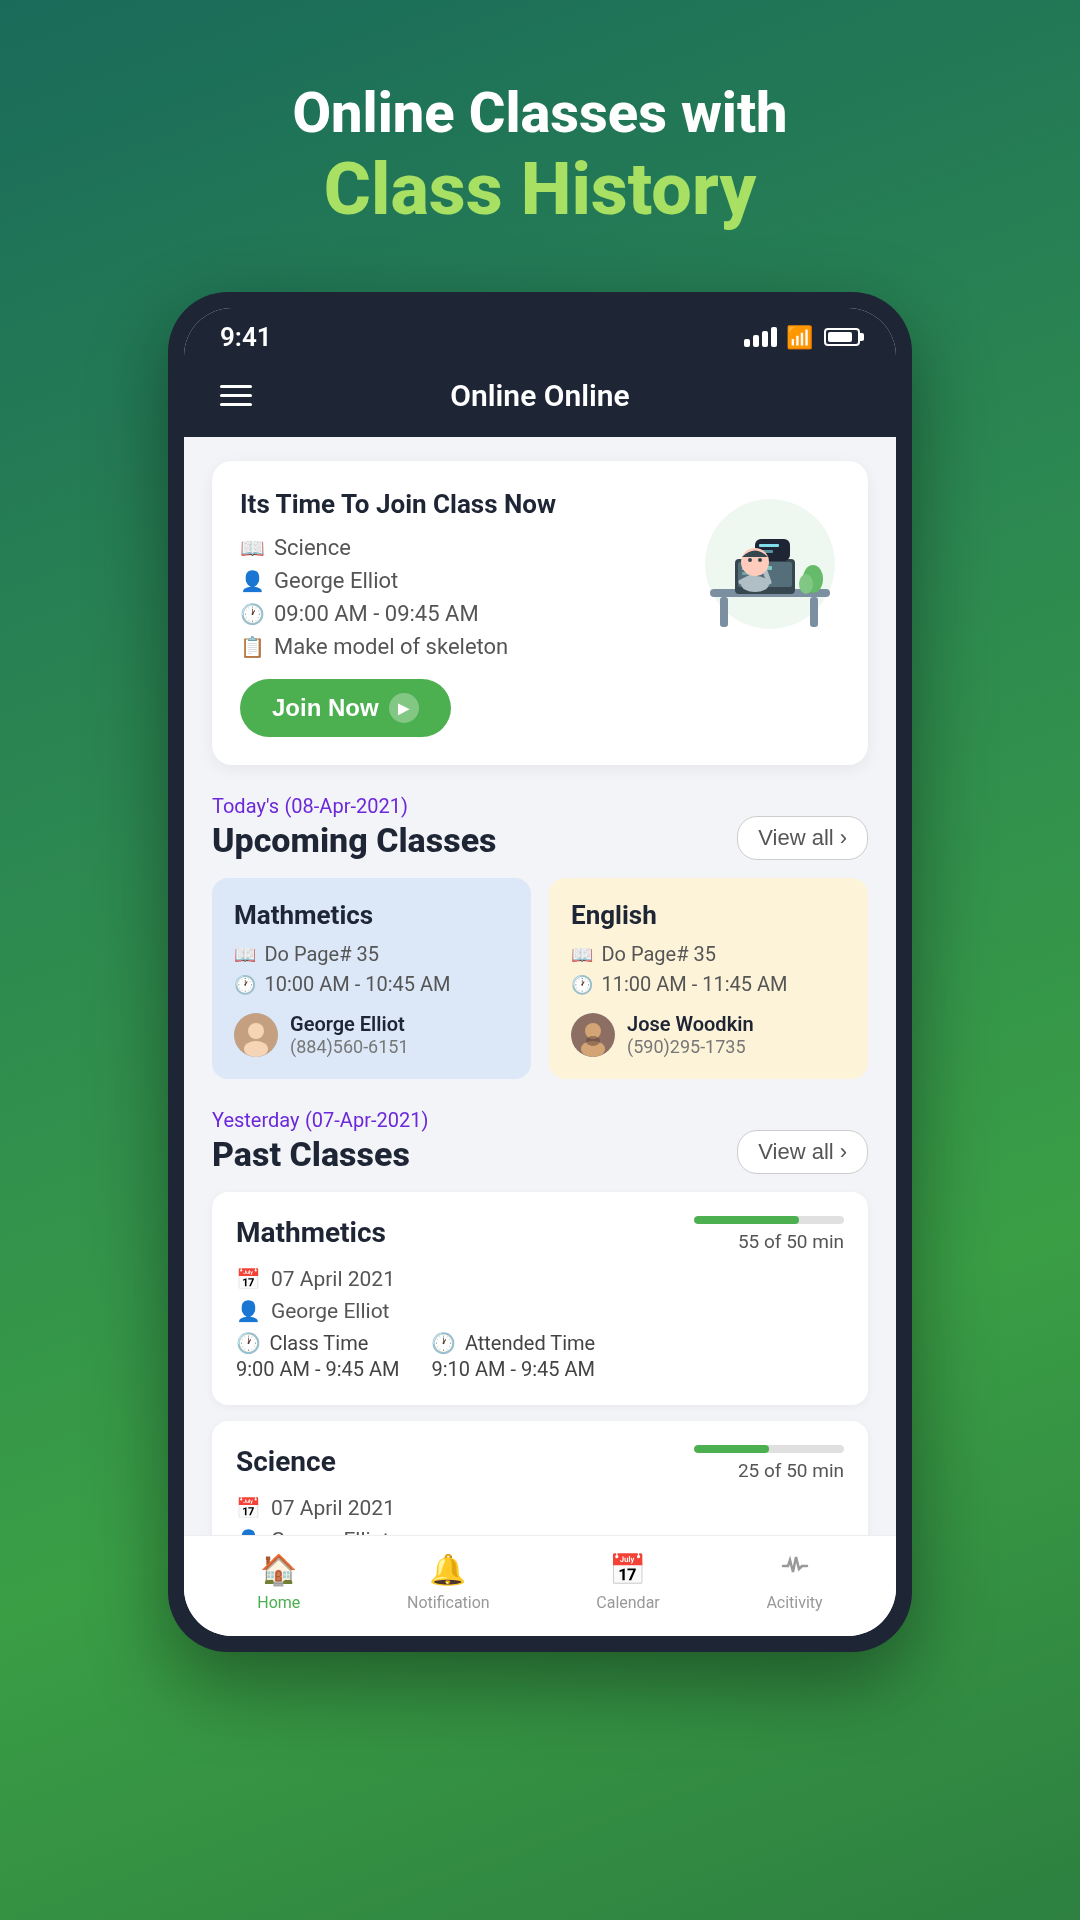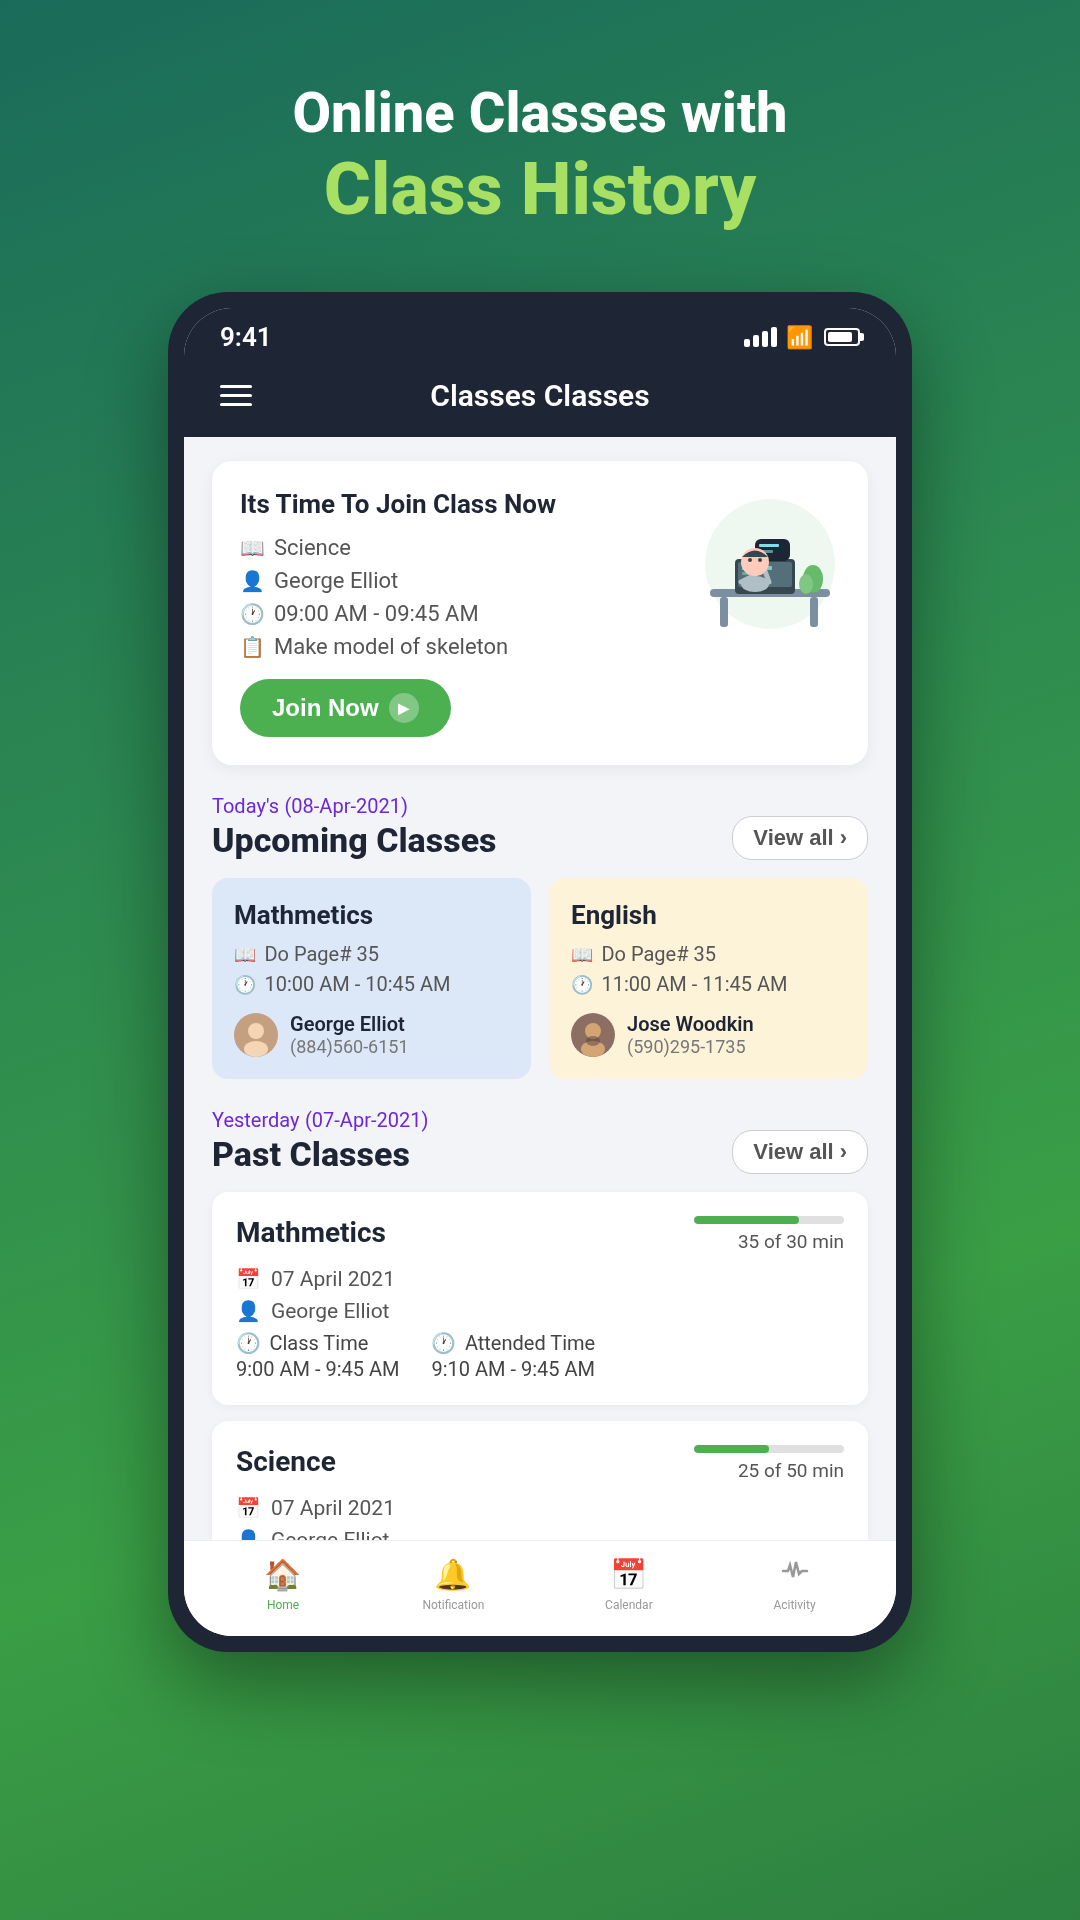--- a/index.html
+++ b/index.html
@@ -285,21 +285,20 @@
       align-items: flex-start;
       gap: 6px;
       border: 1.5px solid #ccc;
       border-radius: 20px;
       padding: 8px 20px;
       font-size: 22px;
       color: #555;
       background: white;
       cursor: pointer;
       white-space: nowrap;
-      font-weight: bold;
     }
 
     
     .upcoming-grid {
       display: grid;
       grid-template-columns: 1fr 1fr;
       gap: 18px;
       margin-bottom: 28px;
     }
 
@@ -480,21 +479,21 @@
       align-items: center;
       gap: 6px;
       cursor: pointer;
     }
 
     .nav-item-icon {
       font-size: 30px;
     }
 
     .nav-item-label {
-      font-size: 12px;
+      font-size: 16px;
       color: #999;
     }
 
     .nav-item.active .nav-item-label {
       color: #4caf50;
     }
 
     .nav-item.active .nav-item-icon {
       color: #4caf50;
     }
@@ -548,21 +547,21 @@
         </div>
       </div>
     </div>
 
     <div class="top-nav">
       <div class="hamburger">
         <span></span>
         <span></span>
         <span></span>
       </div>
-      <span class="nav-title">Classes Classes</span>
+      <span class="nav-title">Online Online</span>
       <div class="nav-spacer"></div>
     </div>
 
     <div class="scroll-content">
 
       <div class="join-card">
         <div class="join-card-left">
           <div class="join-title">Its Time To Join Class Now</div>
           <div class="join-info">
             <div class="join-info-row">
@@ -710,21 +709,21 @@
           </button>
         </div>
 
         <div class="past-card">
           <div class="past-card-header">
             <span class="past-subject">Mathmetics</span>
             <div class="progress-area">
               <div class="progress-bar">
                 <div class="progress-fill" style="width: 70%"></div>
               </div>
-              <span class="progress-text">35 of 30 min</span>
+              <span class="progress-text">55 of 50 min</span>
             </div>
           </div>
           <div class="past-info-row">
             <span class="past-info-icon">📅</span>
             <span>07 April 2021</span>
           </div>
           <div class="past-info-row">
             <span class="past-info-icon">👤</span>
             <span>George Elliot</span>
           </div>

